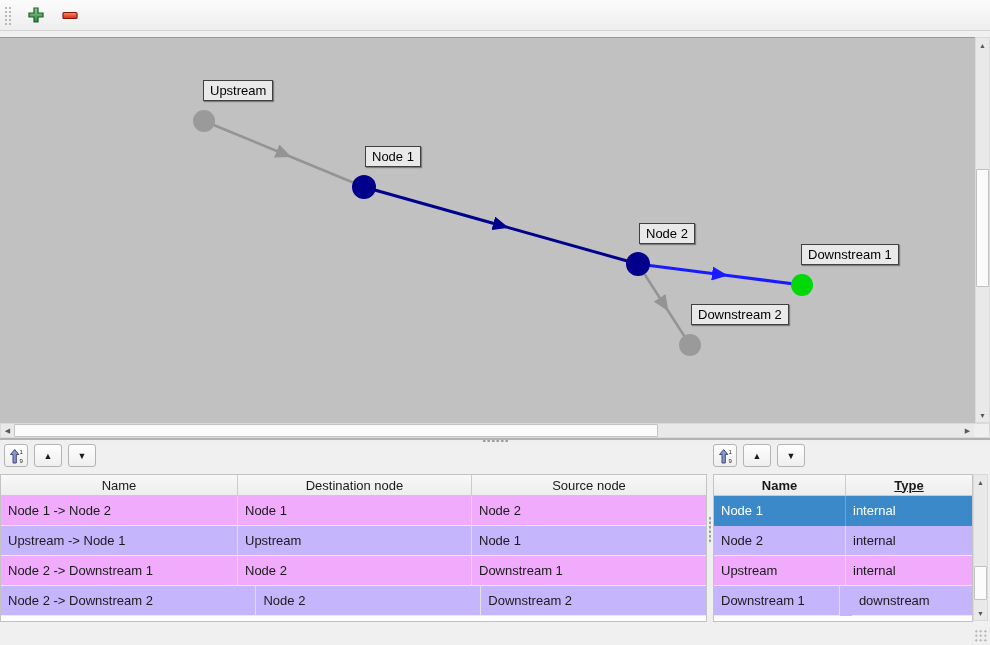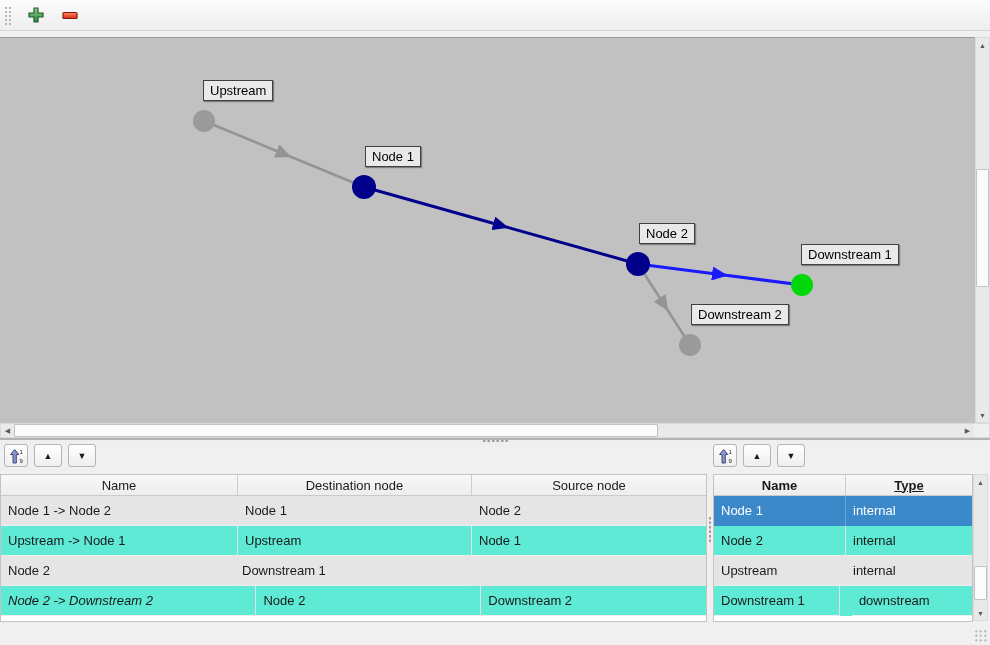--- a/index.html
+++ b/index.html
@@ -61,22 +61,22 @@
   .pbtn { height:23px; border:1px solid #b4b4b4; border-radius:3px;
     background:linear-gradient(#fefefe,#efefef); display:flex;
     align-items:center; justify-content:center; font-size:9px; color:#1a1a1a; }
   .pbtn.sort { width:24px; }
   .pbtn.arrow { width:28px; }
 
   
   .dtable { top:474px; background:#fff; border:1px solid #c3c3c3; overflow:hidden; }
   #edge-table { left:0; width:707px; height:148px; }
   #node-table { left:713px; width:260px; height:148px; }
-  .trow { display:flex; height:30px; background:#e5e5e5; }
-  .trow.alt { background:#5eead4;text-align:center; }
+  .trow { display:flex; height:30px; background:#f0abfc; }
+  .trow.alt { background:#c4b5fd;text-align:center; }
   .trow.thead { height:21px; background:linear-gradient(#f8f8f8,#ededed);
     border-bottom:1px solid #cacaca; }
   .tcell { display:flex; align-items:center; padding-left:7px;
     border-right:1px solid #e2e2e2; border-bottom:1px solid #ededed;
     overflow:hidden; white-space:nowrap; }
   .thead .tcell { justify-content:center; padding-left:0;
     border-right:1px solid #cccccc; border-bottom:none; }
   .tcell:last-child { border-right:none; }
   .bold-head .thead .tcell { font-weight:bold; }
   .trow.sel { color:#fff; }
@@ -205,25 +205,26 @@
       <div class="tcell" style="width: 237px;">Node 1 -&gt; Node 2</div>
       <div class="tcell" style="width: 234px;">Node 1</div>
       <div class="tcell" style="width: 234px;">Node 2</div>
     </div>
     <div class="trow alt">
       <div class="tcell" style="width: 237px;">Upstream -&gt; Node 1</div>
       <div class="tcell" style="width: 234px;">Upstream</div>
       <div class="tcell" style="width: 234px;">Node 1</div>
     </div>
     <div class="trow">
+      <div class="tcell" style="width: 237px;">Node 2 -&gt; Downstream 1</div>
       <div class="tcell" style="width: 234px;">Node 2</div>
       <div class="tcell" style="width: 234px;">Downstream 1</div>
     </div>
     <div class="trow alt">
-      <div class="tcell" style="width: 266px; font-style: italic;">Node 2 -&gt; Downstream 2</div>
+      <div class="tcell" style="width: 266px;">Node 2 -&gt; Downstream 2</div>
       <div class="tcell" style="width: 234px;">Node 2</div>
       <div class="tcell" style="width: 234px;">Downstream 2</div>
     </div>
   </div>
 
 <div id="v-splitter" class="abs"></div>
 
 <div id="node-table" class="abs dtable bold-head">
     <div class="trow thead">
       <div class="tcell" style="width: 132px;">Name</div>

